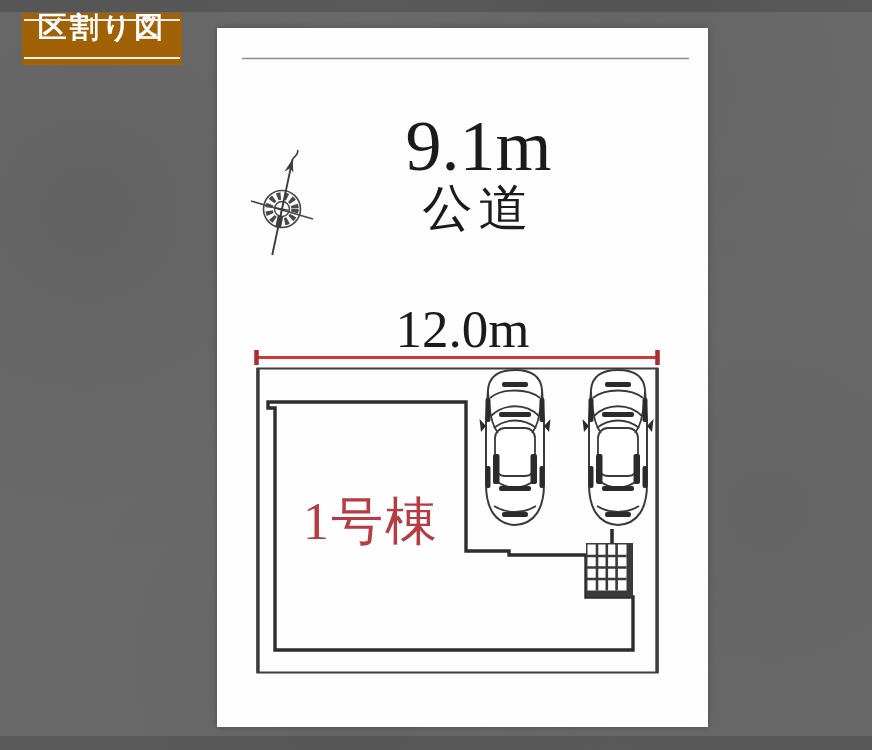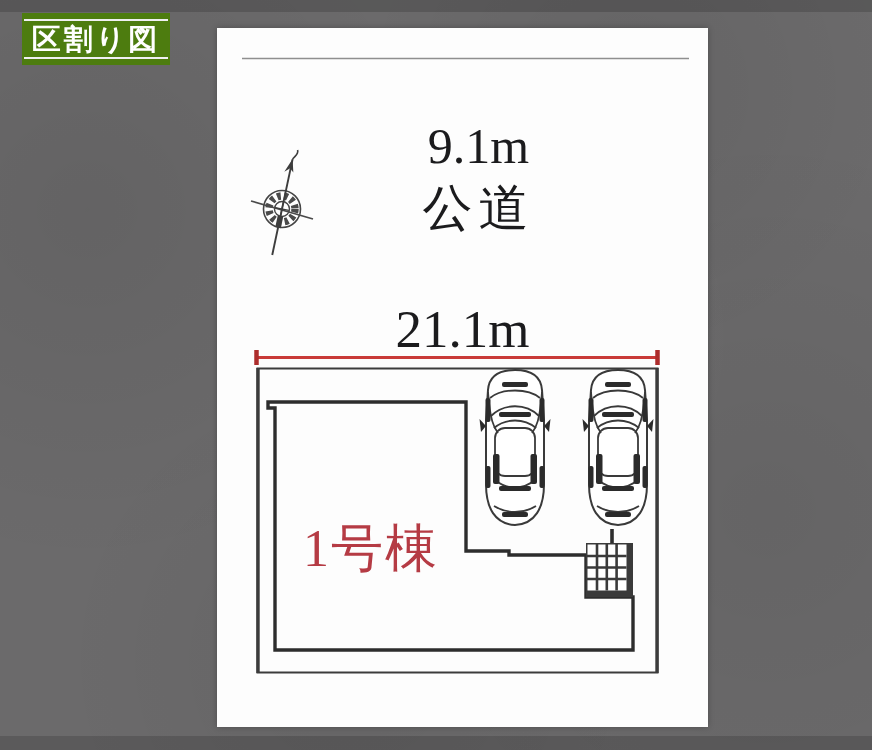--- a/index.html
+++ b/index.html
@@ -17,70 +17,69 @@
   }
   .bg-strip-top {
     position:absolute; left:0; top:0; width:872px; height:12px;
     background:rgba(0,0,0,0.16);
   }
   .bg-strip-bottom {
     position:absolute; left:0; top:736px; width:872px; height:14px;
     background:rgba(0,0,0,0.15);
   }
   .title-badge {
-    position:absolute; left:22px; top:13px; width:148px; height:52px;
-    background:#4d7c0f;
-    display:flex; align-items:center; justify-content:center;
+    position:absolute; left:22px; top:13px; width:160px; height:52px;
+    background:#a16207;
+    display:flex; align-items:flex-start; justify-content:center;
   }
   .title-badge::before, .title-badge::after {
     content:""; position:absolute; left:2px; right:2px; height:2px; background:#f0f0f2;
   }
   .title-badge::before { top:6px; }
   .title-badge::after  { bottom:6px; }
   .title-badge span {
     color:#ffffff; font-size:29px; font-weight:bold; letter-spacing:3px;
     line-height:1;
   }
   .sheet {
     position:absolute; left:217px; top:28px; width:491px; height:699px;
     background:#fdfdfd;
     box-shadow:0 0 6px rgba(0,0,0,0.25);
   }
   .plan-svg { position:absolute; left:0; top:0; }
   .label { position:absolute; text-align:center; color:#1b1b1d;
            font-family:"Liberation Serif","DejaVu Serif",serif; }
   .road-block { left:0; top:86px; width:100%; }
-  .road-width { font-size:50px; line-height:64px;padding-left:32px; }
+  .road-width { font-size:72px; line-height:64px;padding-left:32px; }
   .road-name  { font-size:50px; line-height:60px; letter-spacing:6px;padding-left:32px; }
   .frontage-width { left:0; top:272px; width:100%; font-size:53px; line-height:58px; }
   .building-name {
     left:54px; top:465px; width:200px;
     font-size:52px; line-height:58px; letter-spacing:2px;
     color:#b53b44;
-    margin-top:27px;
   }
 </style>
 </head>
 <body>
 
 <div class="bg-strip-top"></div>
 <div class="bg-strip-bottom"></div>
 
 <div class="title-badge">
   <span>区割り図</span>
 </div>
 
 <div class="sheet">
 
   <div class="label road-block">
     <div class="road-width">9.1m</div>
     <div class="road-name">公道</div>
   </div>
 
-  <div class="label frontage-width">21.1m</div>
+  <div class="label frontage-width">12.0m</div>
 
   <div class="label building-name">1号棟</div>
 
   <svg class="plan-svg" width="491" height="699" viewBox="0 0 491 699">
 
     <line x1="25" y1="30.5" x2="472" y2="30.5" stroke="#8f8f8f" stroke-width="1.3"></line>
 
     <g transform="translate(65,181)">
       <circle r="18.5" fill="#ffffff" stroke="#454545" stroke-width="1.6"></circle>
       <circle r="13" fill="none" stroke="#4a4a4a" stroke-width="7.4" stroke-dasharray="3.6 3.4"></circle>

